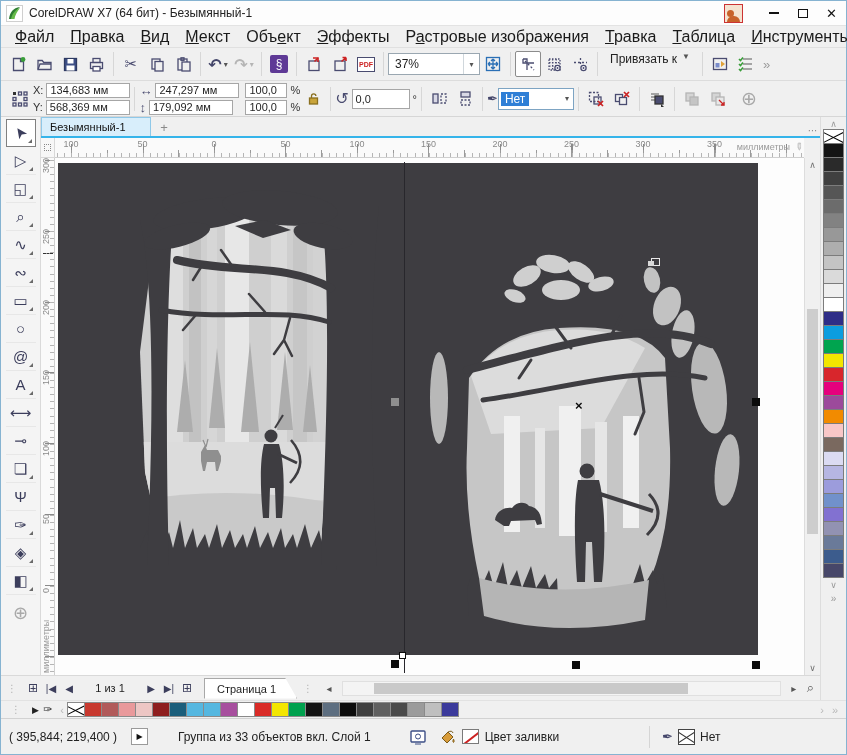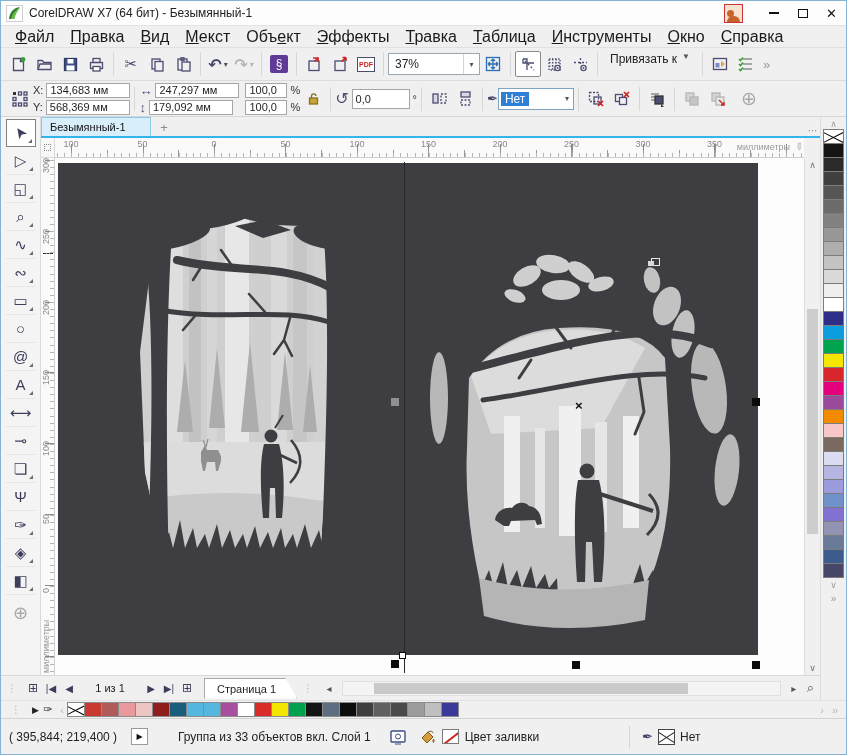--- a/index.html
+++ b/index.html
@@ -128,21 +128,21 @@
   .docpal .fly{color:#222;font-size:9px;margin:0 4px}
   .docpal .dropper{font-size:11px;color:#333;margin-right:4px}
   .docpal .arrgray{color:#b9b9b9;font-size:11px;margin:0 4px}
   .dswatch{width:18px;height:15px;border:1px solid #8a8a8a;margin-left:-1px}
   .docpal .tail{margin-left:auto;display:flex;gap:8px;color:#b9b9b9;font-size:11px;padding-right:8px}
 
   
   .statusbar{height:36px;background:#f0f0f0;border-top:1px solid #d2d2d2;display:flex;align-items:center;font-size:12px;color:#222;padding:0 8px}
   .coords{width:122px}
   .playbtn{width:17px;height:17px;border:1px solid #9a9a9a;background:#fff;display:flex;align-items:center;justify-content:center;font-size:8px;color:#111;margin-right:30px}
-  .objinfo{margin-right:12px}
+  .objinfo{margin-right:32px}
   .sb-ic{margin:0 6px;display:flex;align-items:center}
   .nofill{width:17px;height:15px;border:1px solid #7a7a7a;background:#fff;position:relative;overflow:hidden;margin-right:6px}
   .nofill:after{content:"";position:absolute;left:-3px;top:6px;width:26px;height:1.6px;background:#c22;transform:rotate(-38deg)}
   .sb-sep{width:1px;height:22px;background:#d5d5d5;margin:0 12px 0 90px}
   .xswatch{width:17px;height:16px;border:1px solid #444;background:#fff;position:relative;overflow:hidden;margin:0 5px}
   .xswatch:before,.xswatch:after{content:"";position:absolute;left:-20%;right:-20%;top:50%;height:1px;background:#333}
   .xswatch:before{transform:rotate(33deg)}
   .xswatch:after{transform:rotate(-33deg)}
   .pennib{font-size:13px;color:#44466a}
 </style>
@@ -176,20 +176,21 @@
   </div>
 
   <div class="menubar">
 
   <span class="mi"><span></span><span class="u">Ф</span><span>айл</span></span>
       <span class="mi"><span></span><span class="u">П</span><span>равка</span></span>
       <span class="mi"><span></span><span class="u">В</span><span>ид</span></span>
       <span class="mi"><span></span><span class="u">М</span><span>екст</span></span>
       <span class="mi"><span>Объ</span><span class="u">е</span><span>кт</span></span>
       <span class="mi"><span></span><span class="u">Э</span><span>ффекты</span></span>
+      <span class="mi"><span>Р</span><span class="u">а</span><span>стровые изображения</span></span>
       <span class="mi"><span></span><span class="u">Т</span><span>равка</span></span>
       <span class="mi"><span></span><span class="u">Т</span><span>аблица</span></span>
       <span class="mi"><span></span><span class="u">И</span><span>нструменты</span></span>
       <span class="mi"><span></span><span class="u">О</span><span>кно</span></span>
       <span class="mi"><span></span><span class="u">С</span><span>правка</span></span>
     </div>
 
   <div class="toolbar">
     <div class="tbi">
         <svg width="17" height="17" viewBox="0 0 17 17">

